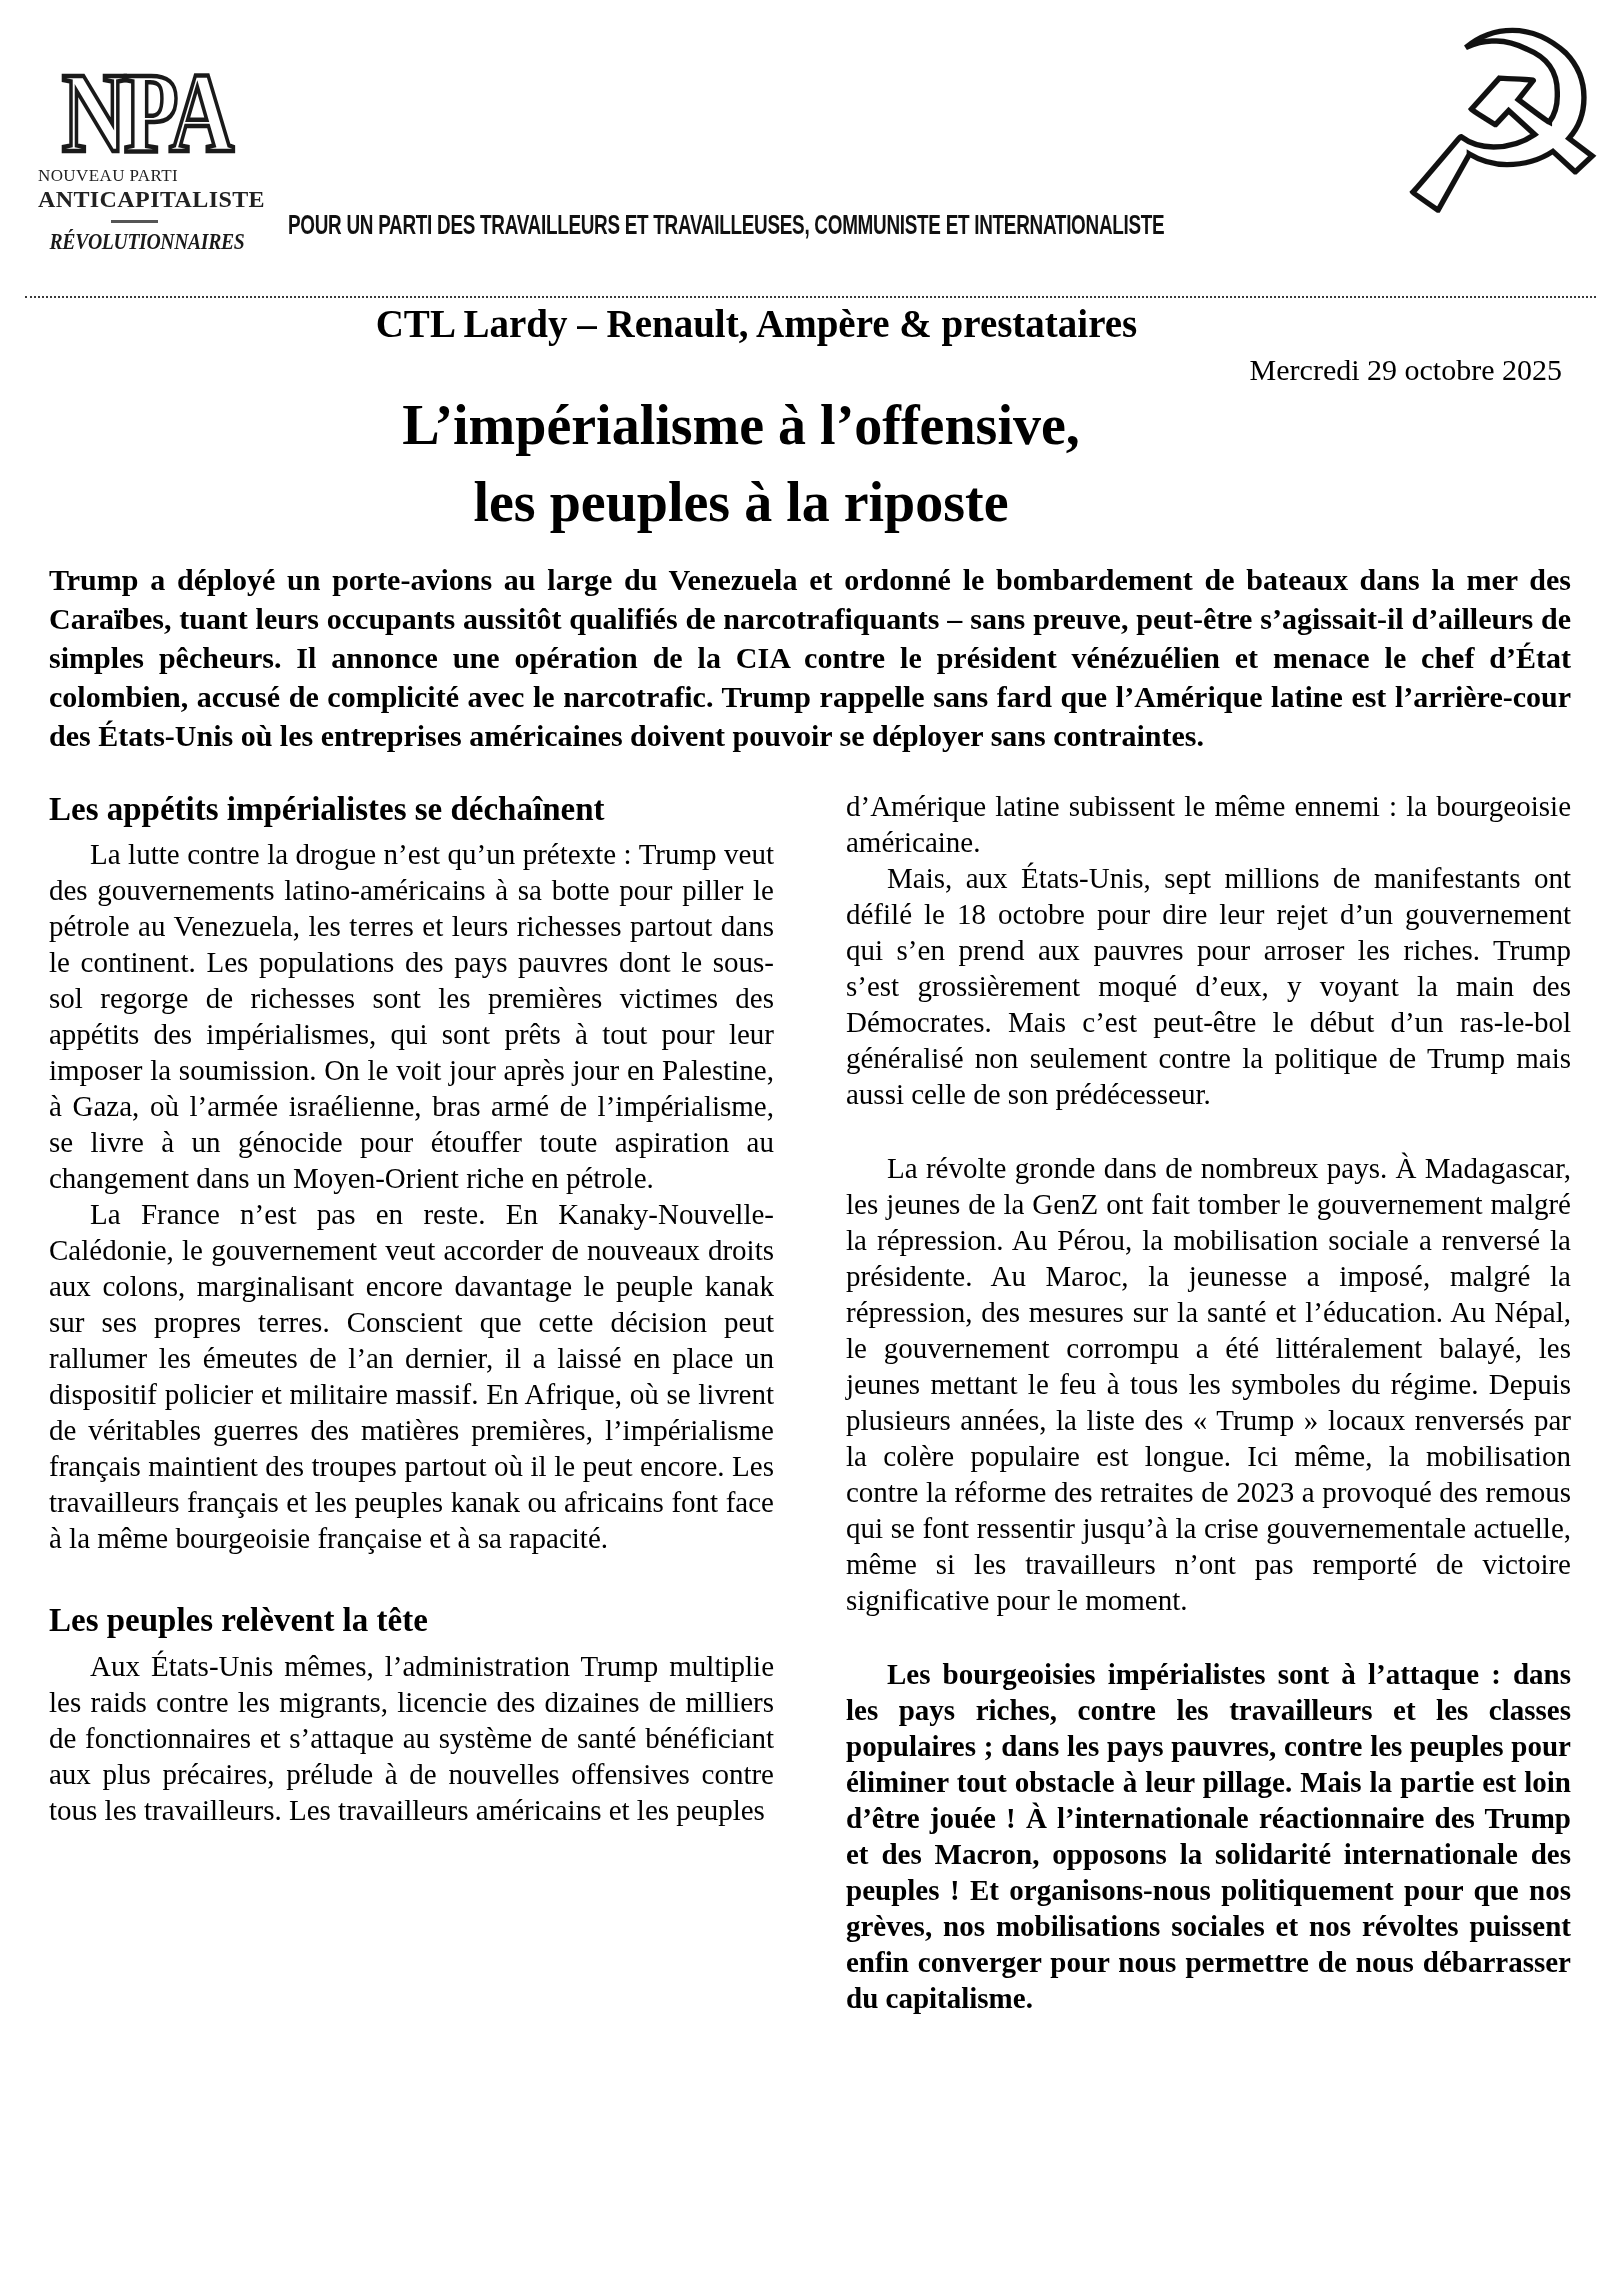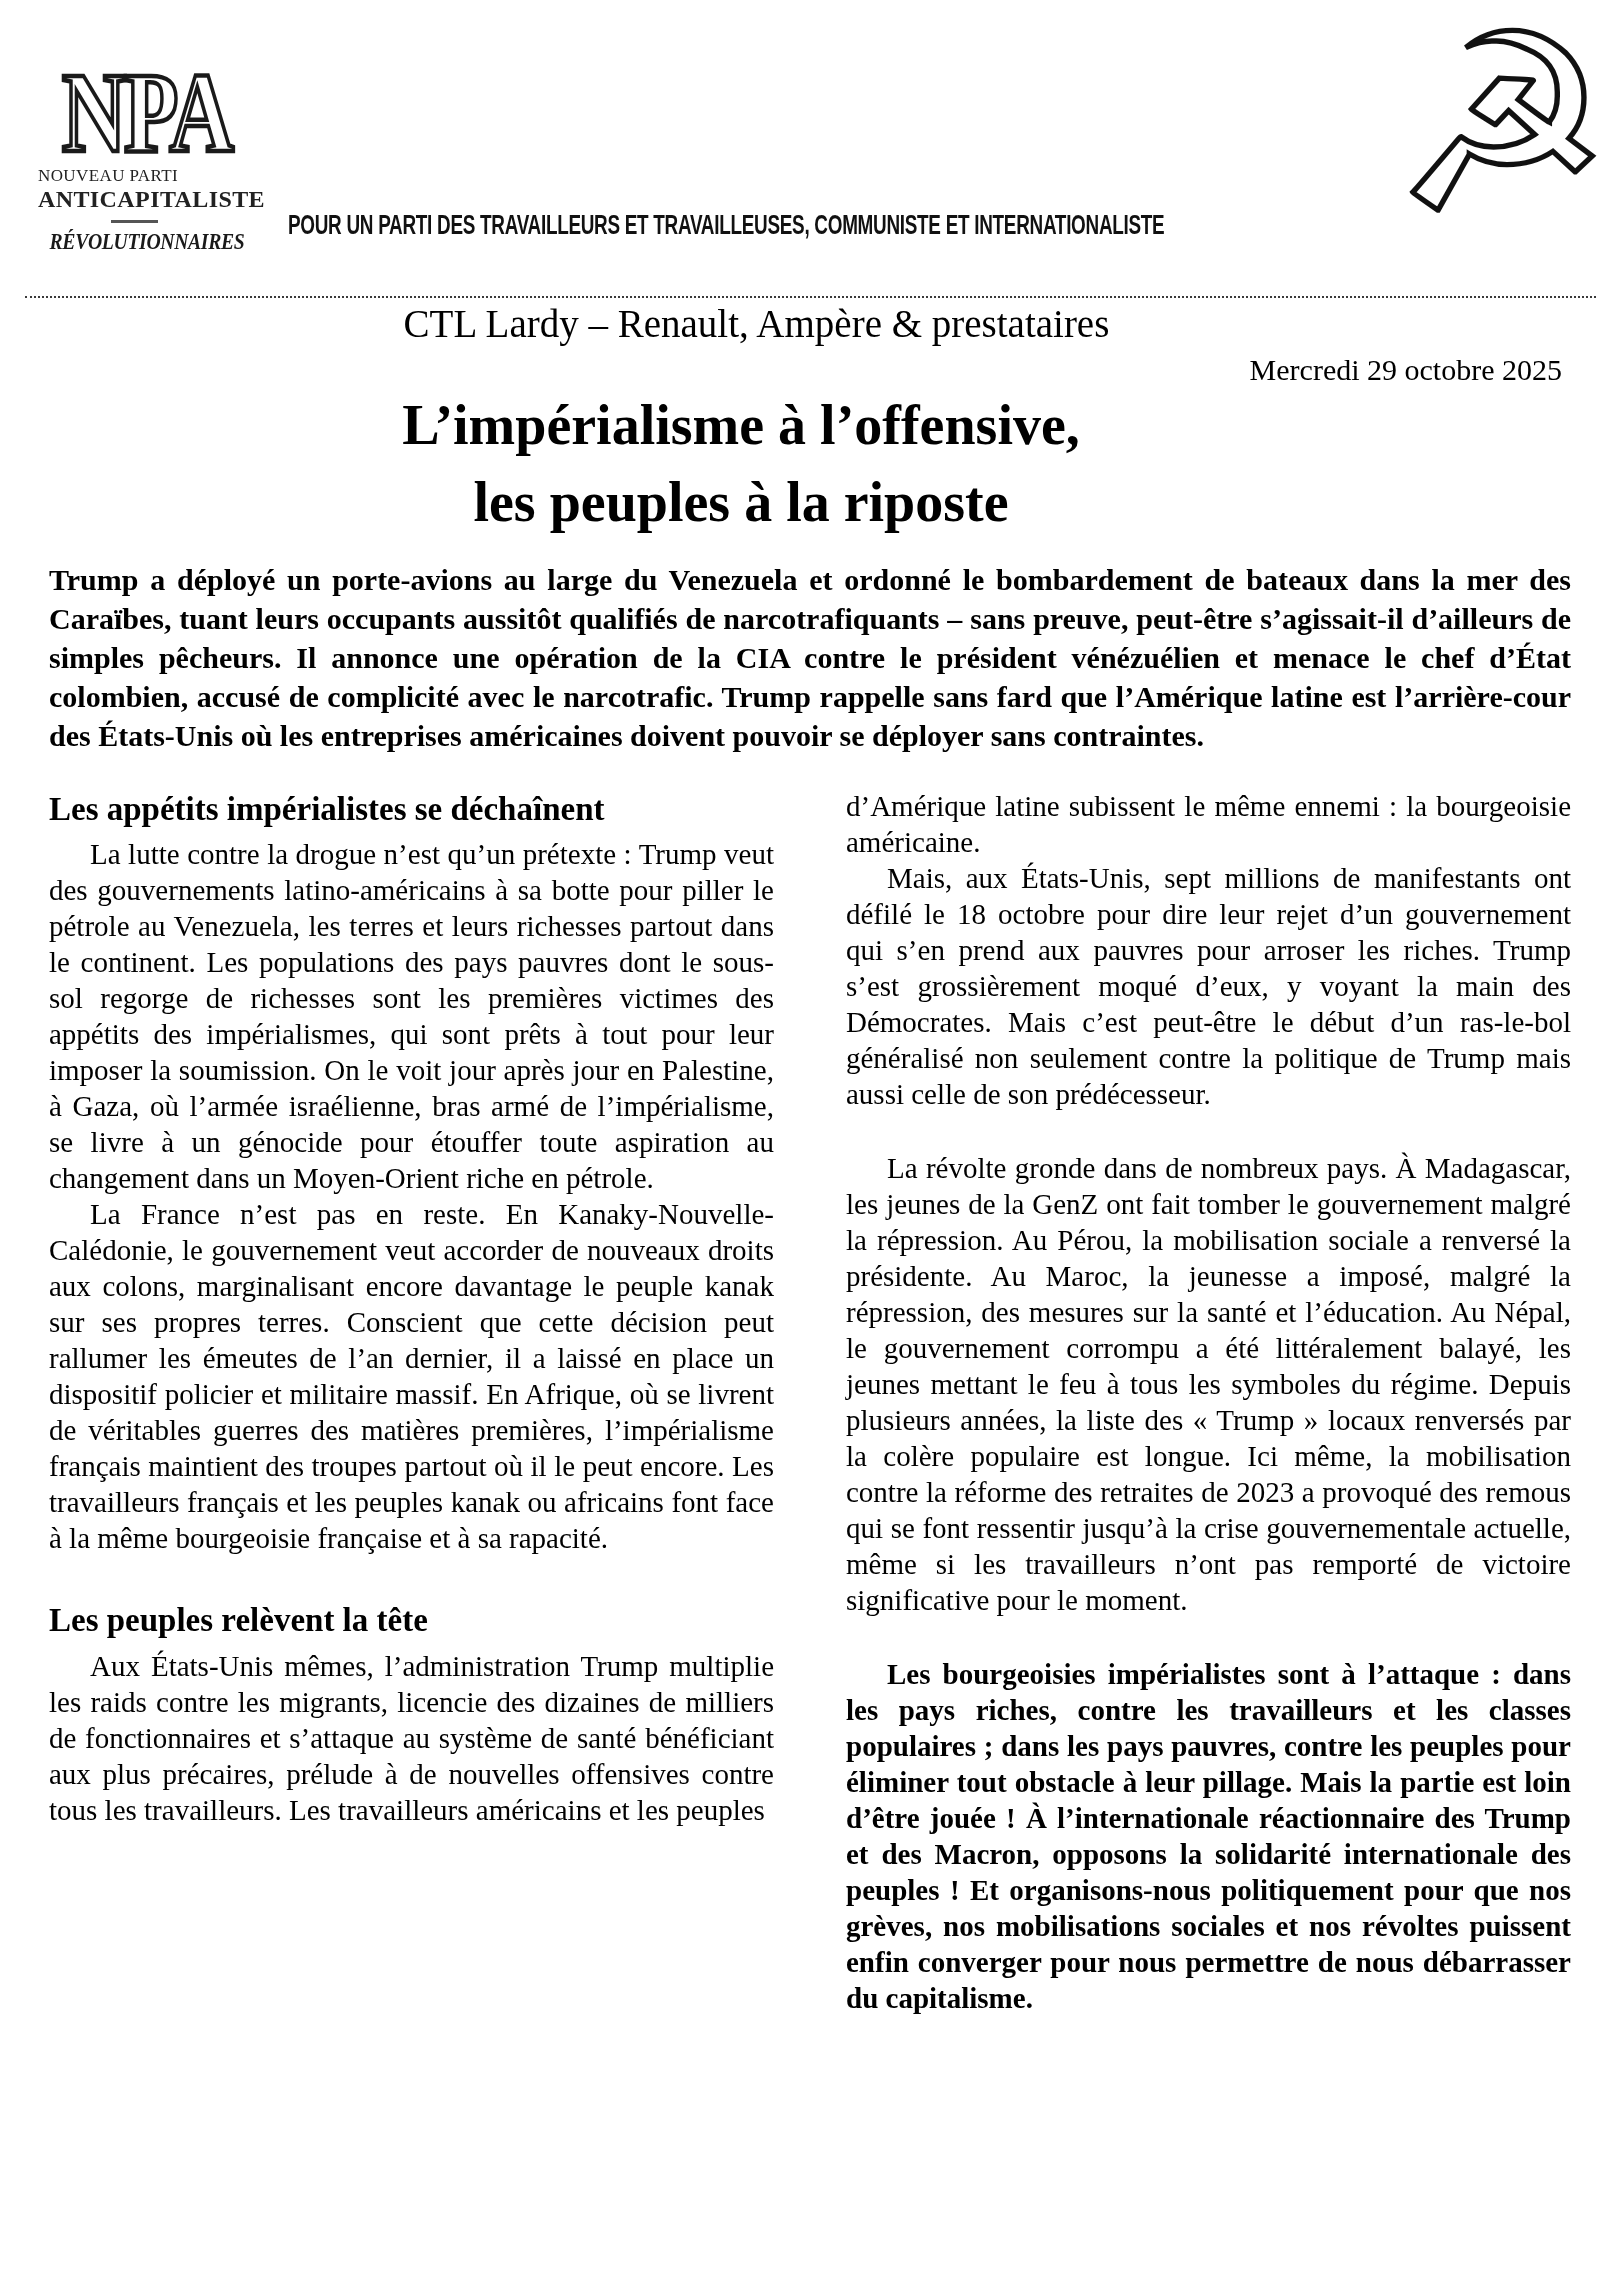--- a/index.html
+++ b/index.html
@@ -114,21 +114,21 @@
   }
 
   .edition-title {
     position: absolute;
     left: 0; top: 301px;
     width: 100%;
     padding-right: 134px;
     box-sizing: border-box;
     text-align: center;
     font-size: 39px;
-    font-weight: 400;
+    font-weight: 700;
     padding-left: 26px;
   }
   .issue-date {
     position: absolute;
     left: 0; top: 353px;
     width: 100%;
     padding-right: 59px;
     box-sizing: border-box;
     text-align: right;
     font-size: 30px;

